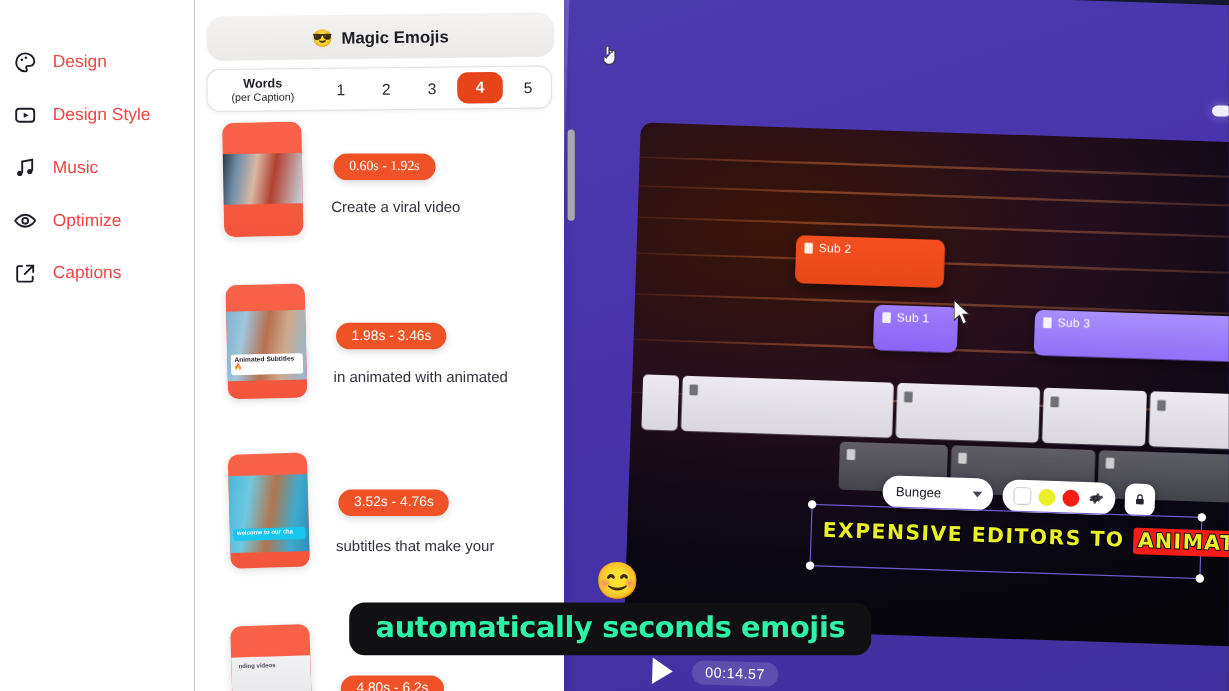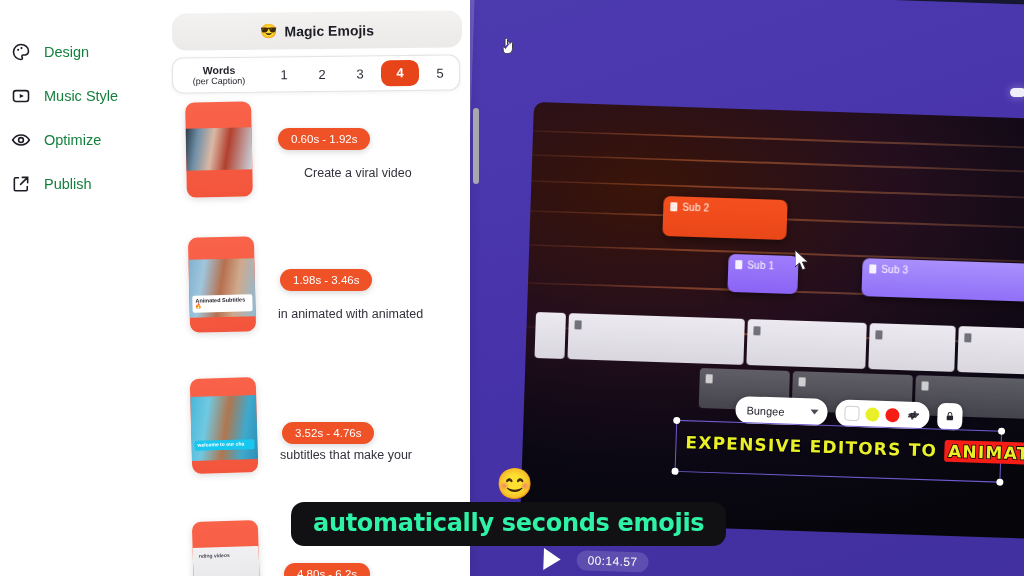--- a/index.html
+++ b/index.html
@@ -145,21 +145,21 @@
     padding: 3px 11px; border-radius: 11px; letter-spacing: .4px; }
 
   .corner-dot { position: absolute; left: 1010px; top: 88px; width: 16px; height: 9px;
     background: #f0eef8; border-radius: 5px; box-shadow: 0 0 10px rgba(255,255,255,.35); }
 
   
   .sidebar { position: absolute; left: 0; top: 0; width: 162px; height: 576px;
     background: #fff; z-index: 5; }
   .sidebar-inner { padding-top: 30px; }
   .nav-item { display: flex; align-items: center; height: 44px; padding-left: 10px;
-    gap: 12px; color: #15803d; font-size: 14.5px; }
+    gap: 12px; color: #ef4444; font-size: 14.5px; }
   .nav-item.active {
     margin: 0 14px 0 2px; background: #e8441a; color: #fff;
     border-radius: 13px; height: 42px; padding-left: 10px;
     box-shadow: 0 3px 9px rgba(232,68,26,.38);
     border: 2px solid #ffb9a2;
     position: relative;
   }
   .nav-item.active .nav-chev { margin-left: auto; margin-right: 10px;
     font-size: 13px; font-weight: 700; }
   .nav-icon { width: 22px; height: 22px; flex: none; display: flex;
@@ -337,43 +337,53 @@
       </div>
 
 
       <div class="nav-item">
         <span class="nav-icon">
           <svg width="20" height="20" viewBox="0 0 24 24">
             <rect x="3" y="5.5" width="18" height="13" rx="3" fill="none" stroke="#1d1d26" stroke-width="1.9"></rect>
             <polygon points="10.5,9.5 15.5,12 10.5,14.5" fill="#1d1d26"></polygon>
           </svg>
         </span>
-        <span>Music Style</span>
-      </div>
-
+        <span>Design Style</span>
+      </div>
+
+      <div class="nav-item">
+        <span class="nav-icon">
+          <svg width="20" height="20" viewBox="0 0 24 24">
+            <path fill="none" stroke="#1d1d26" stroke-width="1.9" d="M9 17V5.5l10-1.8v11"></path>
+            <circle cx="6.6" cy="17.4" r="2.6" fill="#1d1d26"></circle>
+            <circle cx="16.6" cy="15.6" r="2.6" fill="#1d1d26"></circle>
+          </svg>
+        </span>
+        <span>Music</span>
+      </div>
 
 
       <div class="nav-item">
         <span class="nav-icon">
           <svg width="20" height="20" viewBox="0 0 24 24">
             <path fill="none" stroke="#1d1d26" stroke-width="1.9" d="M2 12s3.8-6 10-6 10 6 10 6-3.8 6-10 6-10-6-10-6z"></path>
             <circle cx="12" cy="12" r="2.9" fill="none" stroke="#1d1d26" stroke-width="1.9"></circle>
           </svg>
         </span>
         <span>Optimize</span>
       </div>
 
       <div class="nav-item">
         <span class="nav-icon">
           <svg width="20" height="20" viewBox="0 0 24 24">
             <path fill="none" stroke="#1d1d26" stroke-width="1.9" stroke-linecap="round" d="M9 4.5H5.5A1.5 1.5 0 004 6v12.5A1.5 1.5 0 005.5 20H18a1.5 1.5 0 001.5-1.5V15"></path>
             <path fill="none" stroke="#1d1d26" stroke-width="1.9" stroke-linecap="round" d="M13.5 4h6.5v6.5M20 4l-8.5 8.5"></path>
           </svg>
         </span>
-        <span>Publish</span>
+        <span>Captions</span>
       </div>
 
     </div>
   </div>
 
   <div class="list-panel">
 
     <div class="magic-tab">
       <span>😎</span>
       <span>Magic Emojis</span>
@@ -390,39 +400,39 @@
       <div class="word-opt sel">4</div>
       <div class="word-opt">5</div>
     </div>
 
     <div class="cap-list">
 
       <div class="cap-item">
         <div class="thumb" style="top:6px;transform:rotate(-1.1deg);">
           <div class="thumb-strip" style="top:26px;background:linear-gradient(100deg,#2c3a46 0%,#6f8fa8 18%,#d9b8a4 40%,#b2402e 62%,#c9d8e4 100%);"></div>
         </div>
-        <div class="time-pill" style="left:116px;top:32px;">0.60s - 1.92s</div>
-        <div class="cap-text" style="left:114px;top:70px;margin-left:28px;">Create a viral video</div>
+        <div class="time-pill" style="left:116px;top:32px;font-family:Liberation Serif, serif;">0.60s - 1.92s</div>
+        <div class="cap-text" style="left:114px;top:70px;">Create a viral video</div>
       </div>
 
       <div class="cap-item">
         <div class="thumb" style="top:0px;left:27px;transform:rotate(-1.4deg);">
           <div class="thumb-strip" style="top:22px;height:58px;background:linear-gradient(100deg,#7fb0cf 0%,#9fc6dd 22%,#b6704f 48%,#cfa98c 70%,#8fbad6 100%);"></div>
           <div class="thumb-cap" style="top:58px;">Animated Subtitles 🔥</div>
         </div>
         <div class="time-pill" style="left:118px;top:32px;">1.98s - 3.46s</div>
         <div class="cap-text" style="left:116px;top:70px;">in animated with animated</div>
       </div>
 
       <div class="cap-item">
         <div class="thumb" style="top:0px;left:29px;transform:rotate(-1.6deg);">
           <div class="thumb-strip" style="top:18px;height:64px;background:linear-gradient(100deg,#49b6d8 0%,#6fc9e2 25%,#b0764f 52%,#3fa9cd 78%,#2f8fb5 100%);"></div>
           <div class="thumb-cap" style="top:62px;background:#17c7ef;color:#fff;font-size:5px;">welcome to our cha</div>
         </div>
-        <div class="time-pill" style="left:120px;top:44px;">3.52s - 4.76s</div>
+        <div class="time-pill" style="left:120px;top:30px;">3.52s - 4.76s</div>
         <div class="cap-text" style="left:118px;top:70px;">subtitles that make your</div>
       </div>
 
       <div class="cap-item">
         <div class="thumb" style="top:2px;left:31px;height:80px;transform:rotate(-1.8deg);">
           <div class="thumb-strip" style="top:26px;height:54px;background:linear-gradient(180deg,#f0f0f2 0%,#e4e4e8 100%);"></div>
           <div class="thumb-cap" style="top:30px;background:none;color:#4a4a55;font-size:5px;">nding videos</div>
         </div>
         <div class="time-pill" style="left:122px;top:44px;">4.80s - 6.2s</div>
       </div>

